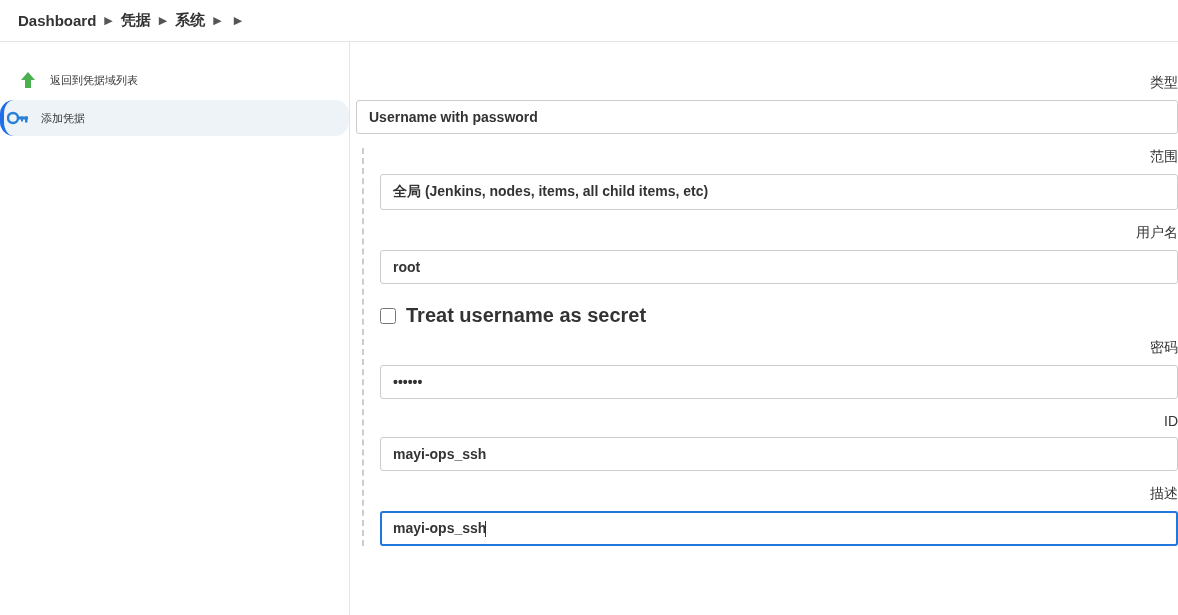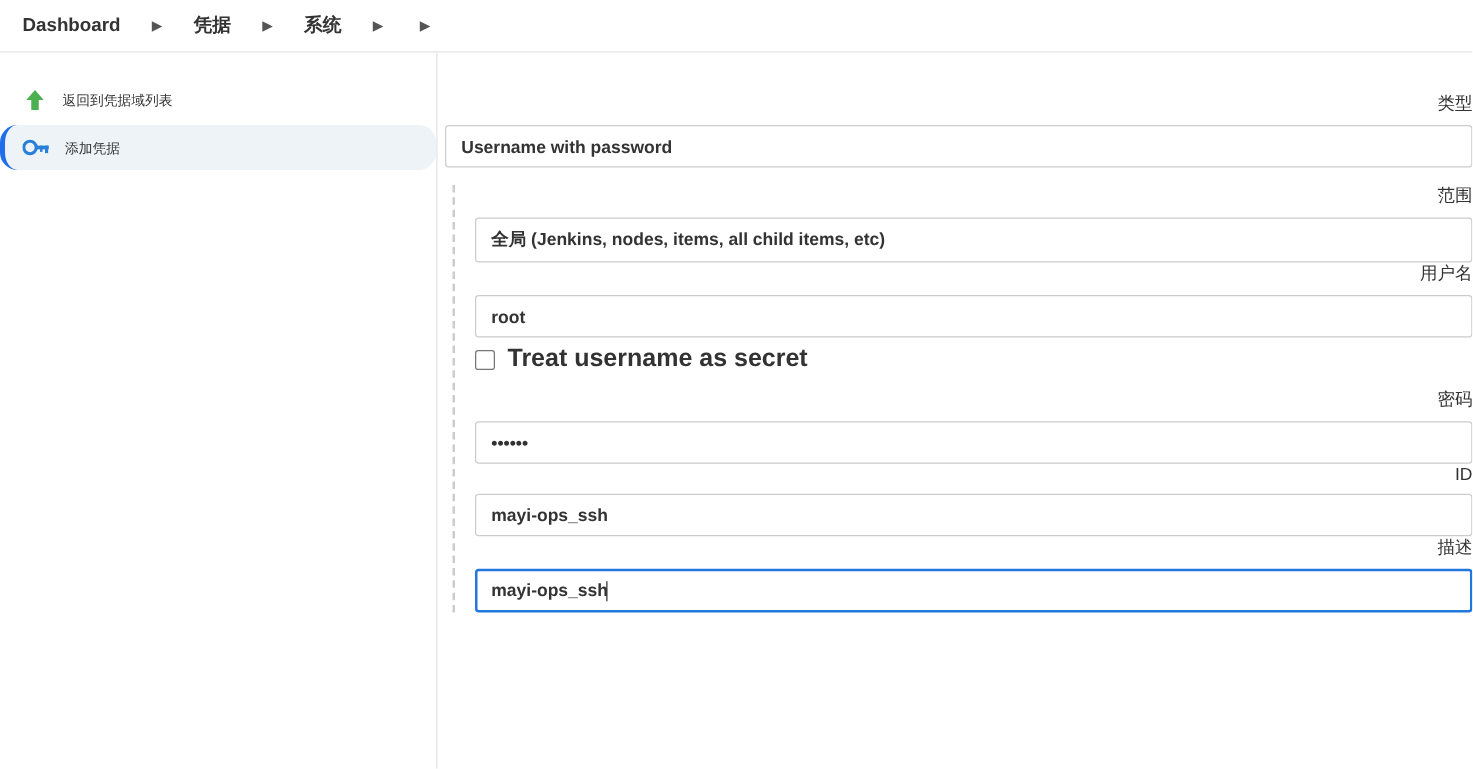--- a/index.html
+++ b/index.html
@@ -11,21 +11,21 @@
       width: 1178px;
       height: 615px;
       overflow: hidden;
     }
     .breadcrumb {
       display: flex;
       align-items: center;
       padding: 10px 18px;
       border-bottom: 1px solid #e4e4e4;
       height: 42px;
-      gap: 21px;
+      gap: 4px;
     }
     .breadcrumb .crumb {
       font-weight: 700;
       font-size: 15px;
       color: #333;
       cursor: pointer;
     }
     .breadcrumb .chev {
       color: #555;
       font-size: 11px;
@@ -45,21 +45,21 @@
       align-items: center;
       padding: 10px 18px;
       cursor: pointer;
       gap: 12px;
       font-size: 11px;
       color: #333;
     }
     .side-item.active {
       background: #eef3f8;
       border-left: 4px solid #1f6feb;
-      padding-left: 14px;
+      padding-left: 3px;
       font-weight: 500;
       border-radius: 14px;
     }
     .icon-up-arrow svg, .icon-key svg { display: block; }
     .main {
       flex: 1;
       padding: 32px 0 0 0;
       overflow-y: auto;
     }
     .form-outer { padding: 0 0 0 6px; }
@@ -84,21 +84,21 @@
     .input-box.focused {
       border: 2px solid #2277dd;
       padding: 7px 11px;
     }
     .nested {
       border-left: 2px dashed #ccc;
       margin-left: 6px;
       padding-left: 16px;
       margin-top: 14px;
     }
-    .field-block { margin-bottom: 0; }
+    .field-block { margin-bottom: 14px; }
     .top-field { margin-bottom: 0; padding-left: 0; margin-right: 0; }
     .top-label-pad { padding-left: 0; }
     .checkbox-row {
       display: flex;
       align-items: center;
       gap: 10px;
       padding: 6px 0 12px 0;
     }
     .checkbox-row input[type="checkbox"] {
       width: 16px;

